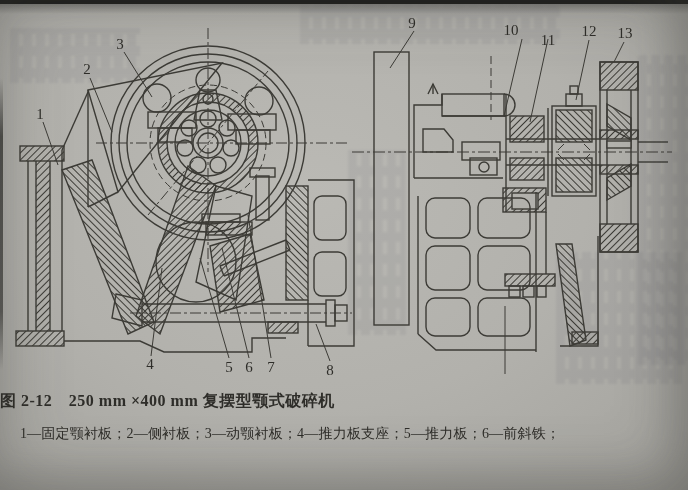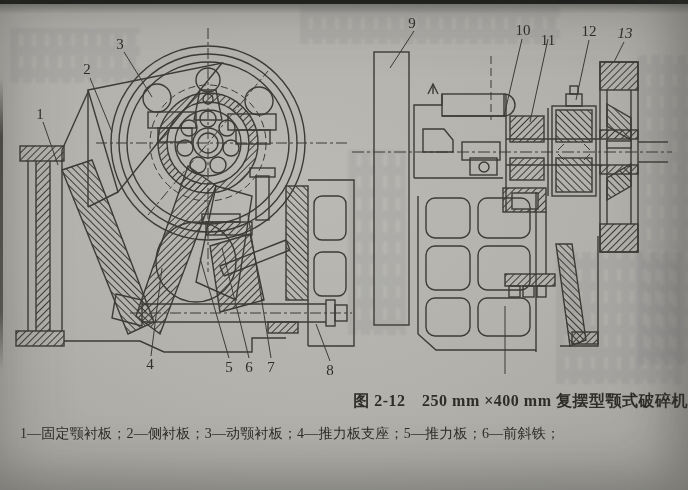--- a/index.html
+++ b/index.html
@@ -26,21 +26,21 @@
     background:
      repeating-linear-gradient(90deg, #2e2e44 0 9px, transparent 9px 13px),
      repeating-linear-gradient(0deg, transparent 0 5px, #2e2e44 5px 15px, transparent 15px 22px);}
   .figure-layer{position:absolute;left:0;top:0;width:688px;height:390px;}
   svg.drawing{position:absolute;left:0;top:0;color:var(--line);}
   .callout{
     position:absolute;transform:translate(-50%,-50%);
     font-size:15px;line-height:1;color:var(--ink);letter-spacing:0;
   }
   .caption{
-    position:absolute;left:0;top:391px;width:688px;text-align:right;
+    position:absolute;left:0;top:391px;width:688px;text-align:left;
     font-size:16px;font-weight:bold;color:var(--ink);letter-spacing:.5px;
   }
   .legend{position:absolute;left:0;width:580px;text-align:center;
     font-size:14px;color:var(--ink);letter-spacing:.2px;white-space:nowrap;}
   .legend.l1{top:425px;}
   .legend.l2{top:453px;}
 </style>
 </head>
 <body>
 
@@ -271,22 +271,22 @@
     <div id="callouts">
         <span class="callout" style="left: 40px; top: 114px;">1</span>
         <span class="callout" style="left: 87px; top: 69px;">2</span>
         <span class="callout" style="left: 120px; top: 44px;">3</span>
         <span class="callout" style="left: 150px; top: 364px;">4</span>
         <span class="callout" style="left: 229px; top: 367px;">5</span>
         <span class="callout" style="left: 249px; top: 367px;">6</span>
         <span class="callout" style="left: 271px; top: 367px;">7</span>
         <span class="callout" style="left: 330px; top: 370px;">8</span>
         <span class="callout" style="left: 412px; top: 23px;">9</span>
-        <span class="callout" style="left: 523px; top: 30px;">10</span>
+        <span class="callout" style="left: 511px; top: 30px;">10</span>
         <span class="callout" style="left: 548px; top: 40px;">11</span>
         <span class="callout" style="left: 589px; top: 31px; text-align: right;">12</span>
-        <span class="callout" style="left: 625px; top: 33px; font-style: italic;">13</span>
+        <span class="callout" style="left: 625px; top: 33px;">13</span>
       </div>
   </div>
 
   <div class="caption">图 2-12　250 mm ×400 mm 复摆型颚式破碎机</div>
   <div class="legend l1">1—固定颚衬板；2—侧衬板；3—动颚衬板；4—推力板支座；5—推力板；6—前斜铁；</div>
 </div>
 
 </body></html>

